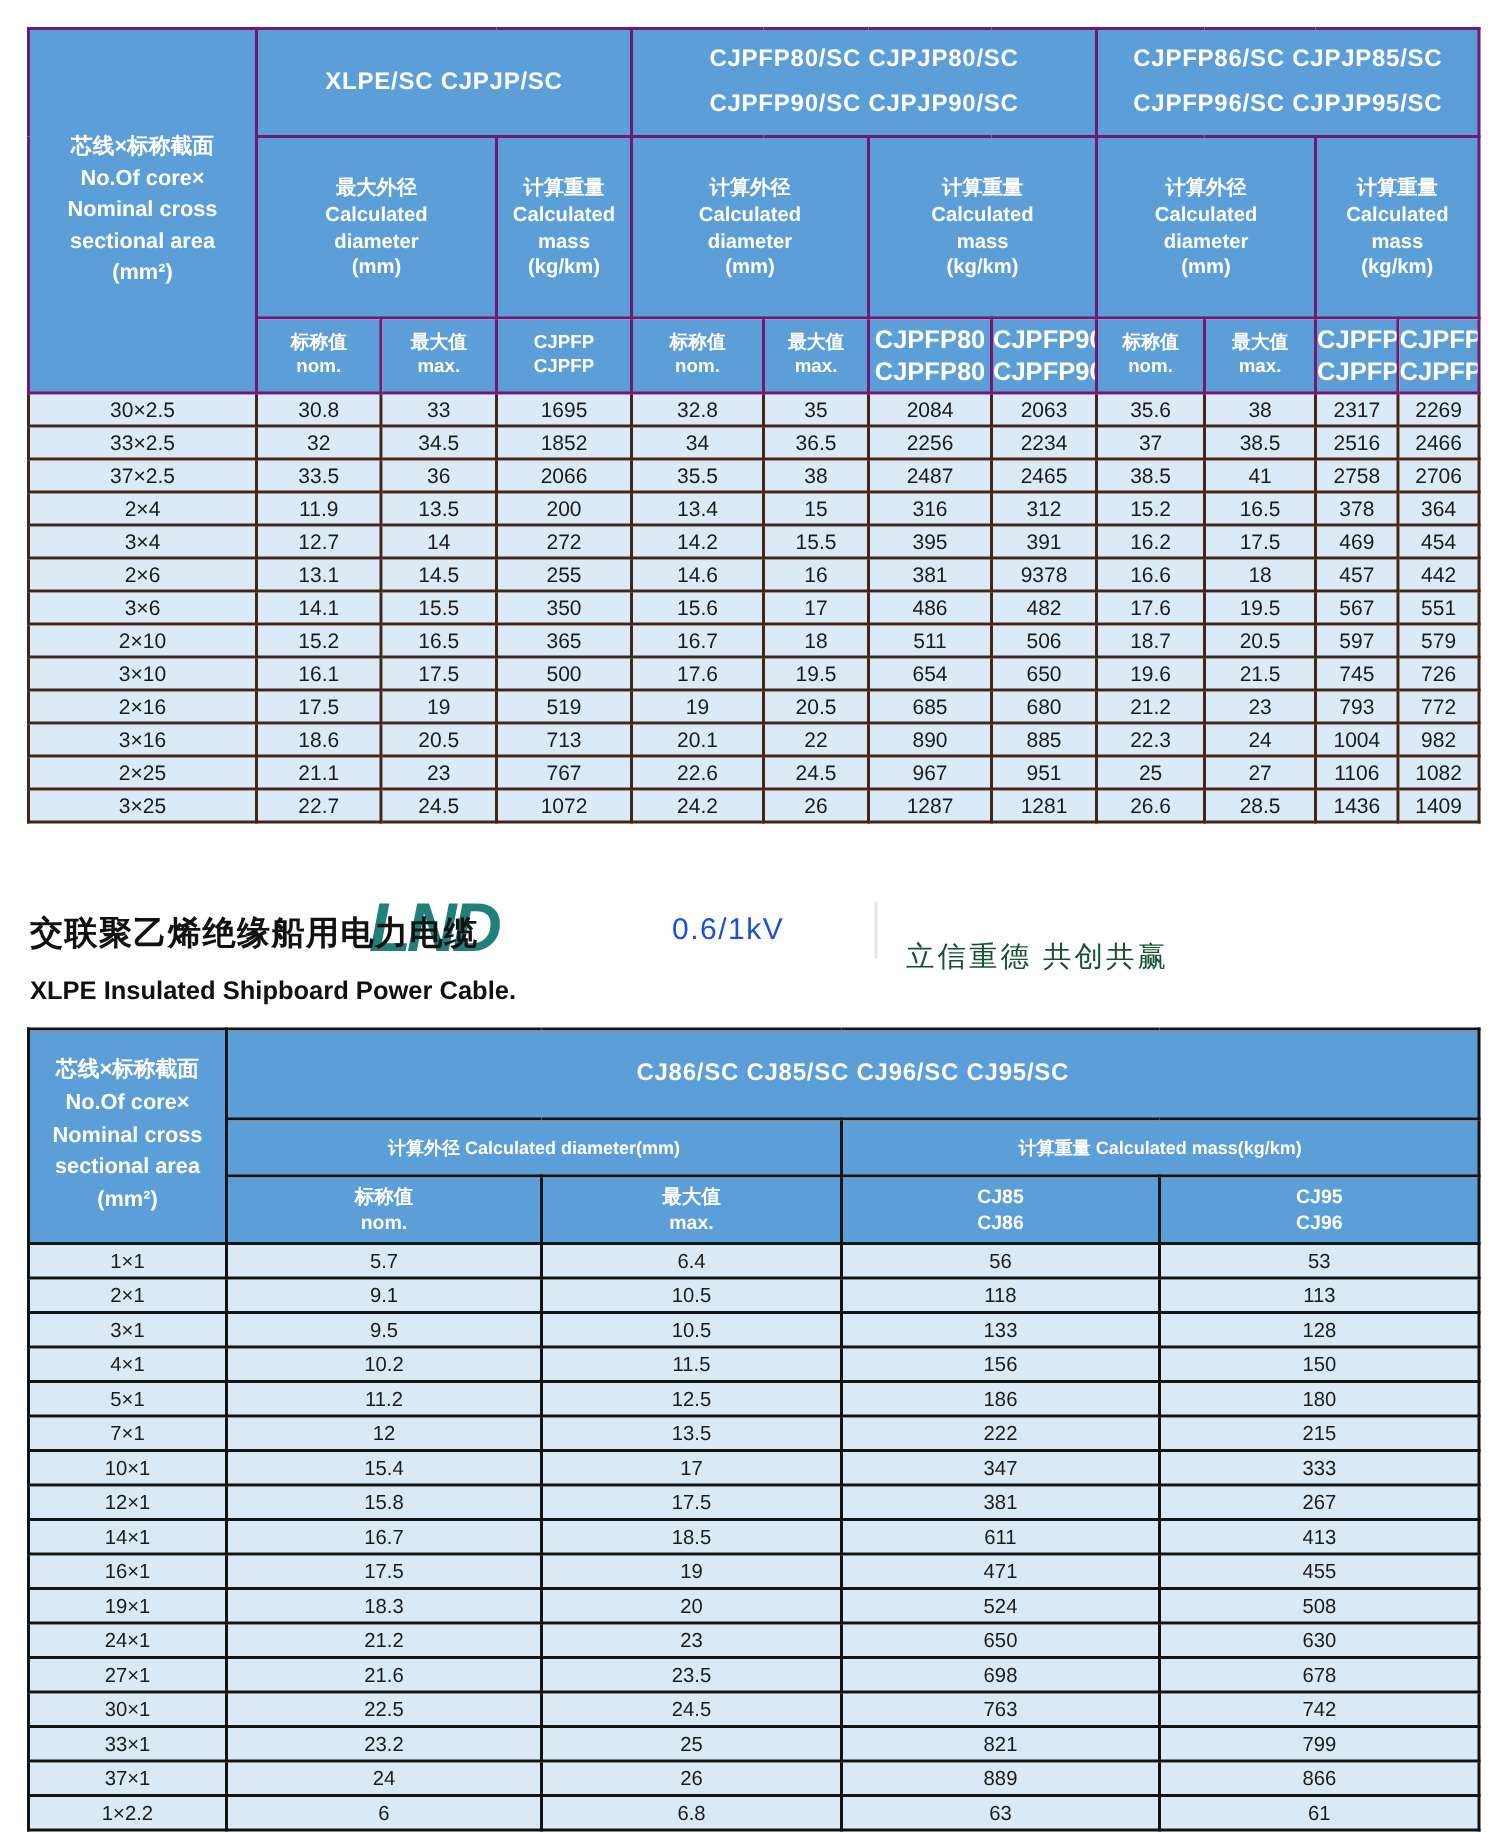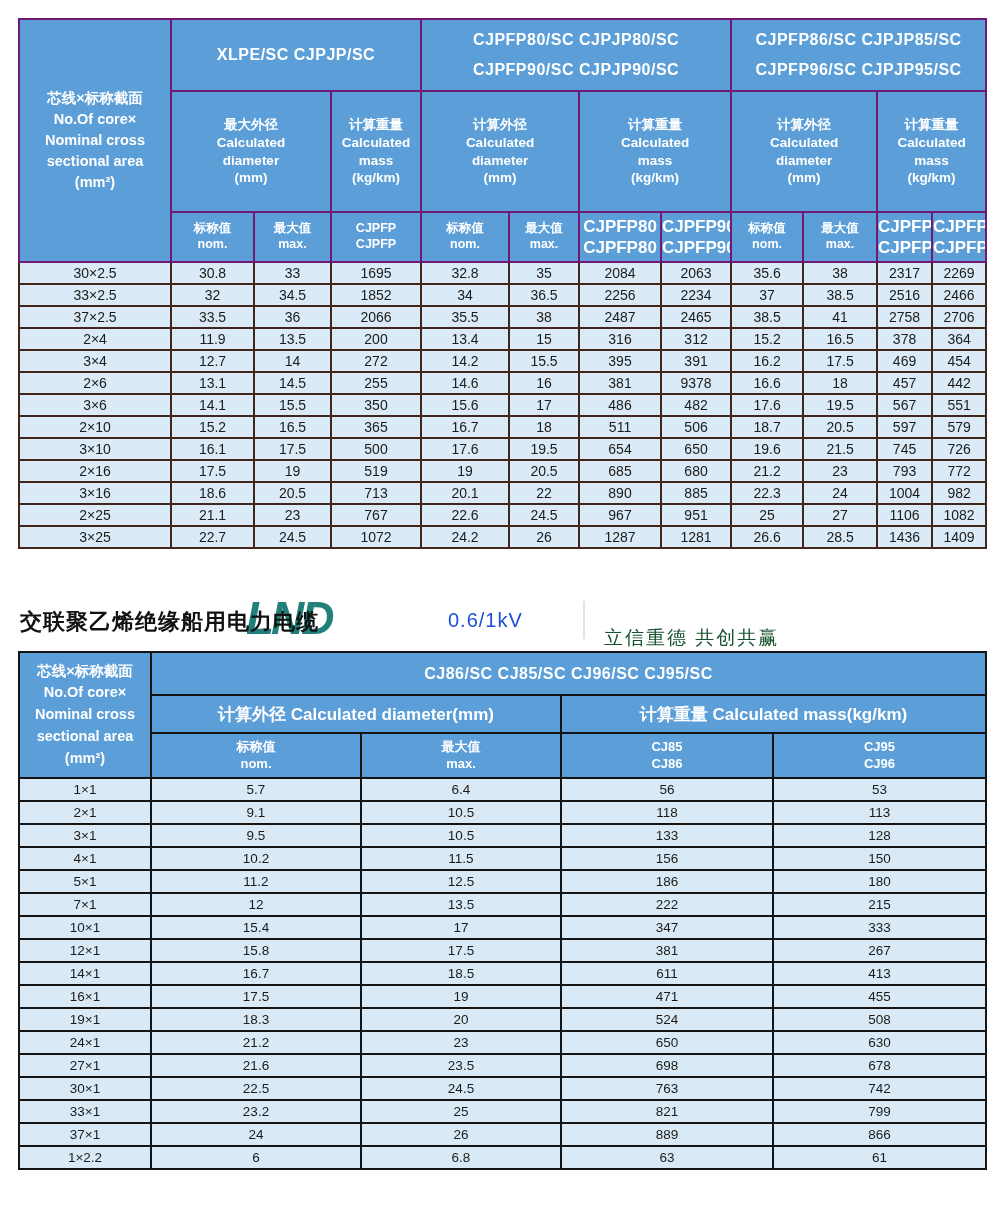--- a/index.html
+++ b/index.html
@@ -61,22 +61,22 @@
     width: 2px; height: 38px; background: #e3e3e3;
   }
   .slogan {
     position: absolute; left: 584px; top: 9px;
     font-size: 19px; color: #14532d; letter-spacing: 2px; margin-top: 17px;
   }
   .subtitle { font-size: 17px; font-weight: bold; color: #111; margin: 4px 0 14px 2px; }
 
   
   .t2 th { background: #5b9ed8; border: 2.5px solid #141414; }
-  .t2 .grp { font-size: 16px; height: 43px; letter-spacing: .5px; font-weight: bold; }
-  .t2 .mid { font-size: 17px; height: 38px; }
+  .t2 .grp { font-size: 16px; height: 60px; letter-spacing: .5px; font-weight: bold; }
+  .t2 .mid { font-size: 12px; height: 38px; }
   .t2 .sub { font-size: 13px; height: 45px; line-height: 1.3; }
   .t2 .corner { font-size: 14.5px; line-height: 1.5; }
   .t2 td {
     background: #d9eaf6;
     border: 2.5px solid #141414;
     font-size: 13.5px;
     height: 23px;
     color: #1b1b1b;
   }
   .t2 { border: 2.5px solid #141414; }
@@ -353,20 +353,21 @@
 
   <div class="brand-row">
     <div class="watermark">
       <span class="wm-lnd">LND</span>
     </div>
     <span class="main-title">交联聚乙烯绝缘船用电力电缆</span>
     <span class="voltage">0.6/1kV</span>
     <span class="v-divider"></span>
     <span class="slogan">立信重德 共创共赢</span>
   </div>
+  <div class="subtitle">XLPE Insulated Shipboard Power Cable.</div>
 
   <table class="t2">
     <colgroup>
       <col style="width:132px">
         <col style="width:210px">
         <col style="width:200px">
         <col style="width:212px">
         <col style="width:213px">
     </colgroup>
     <thead>

